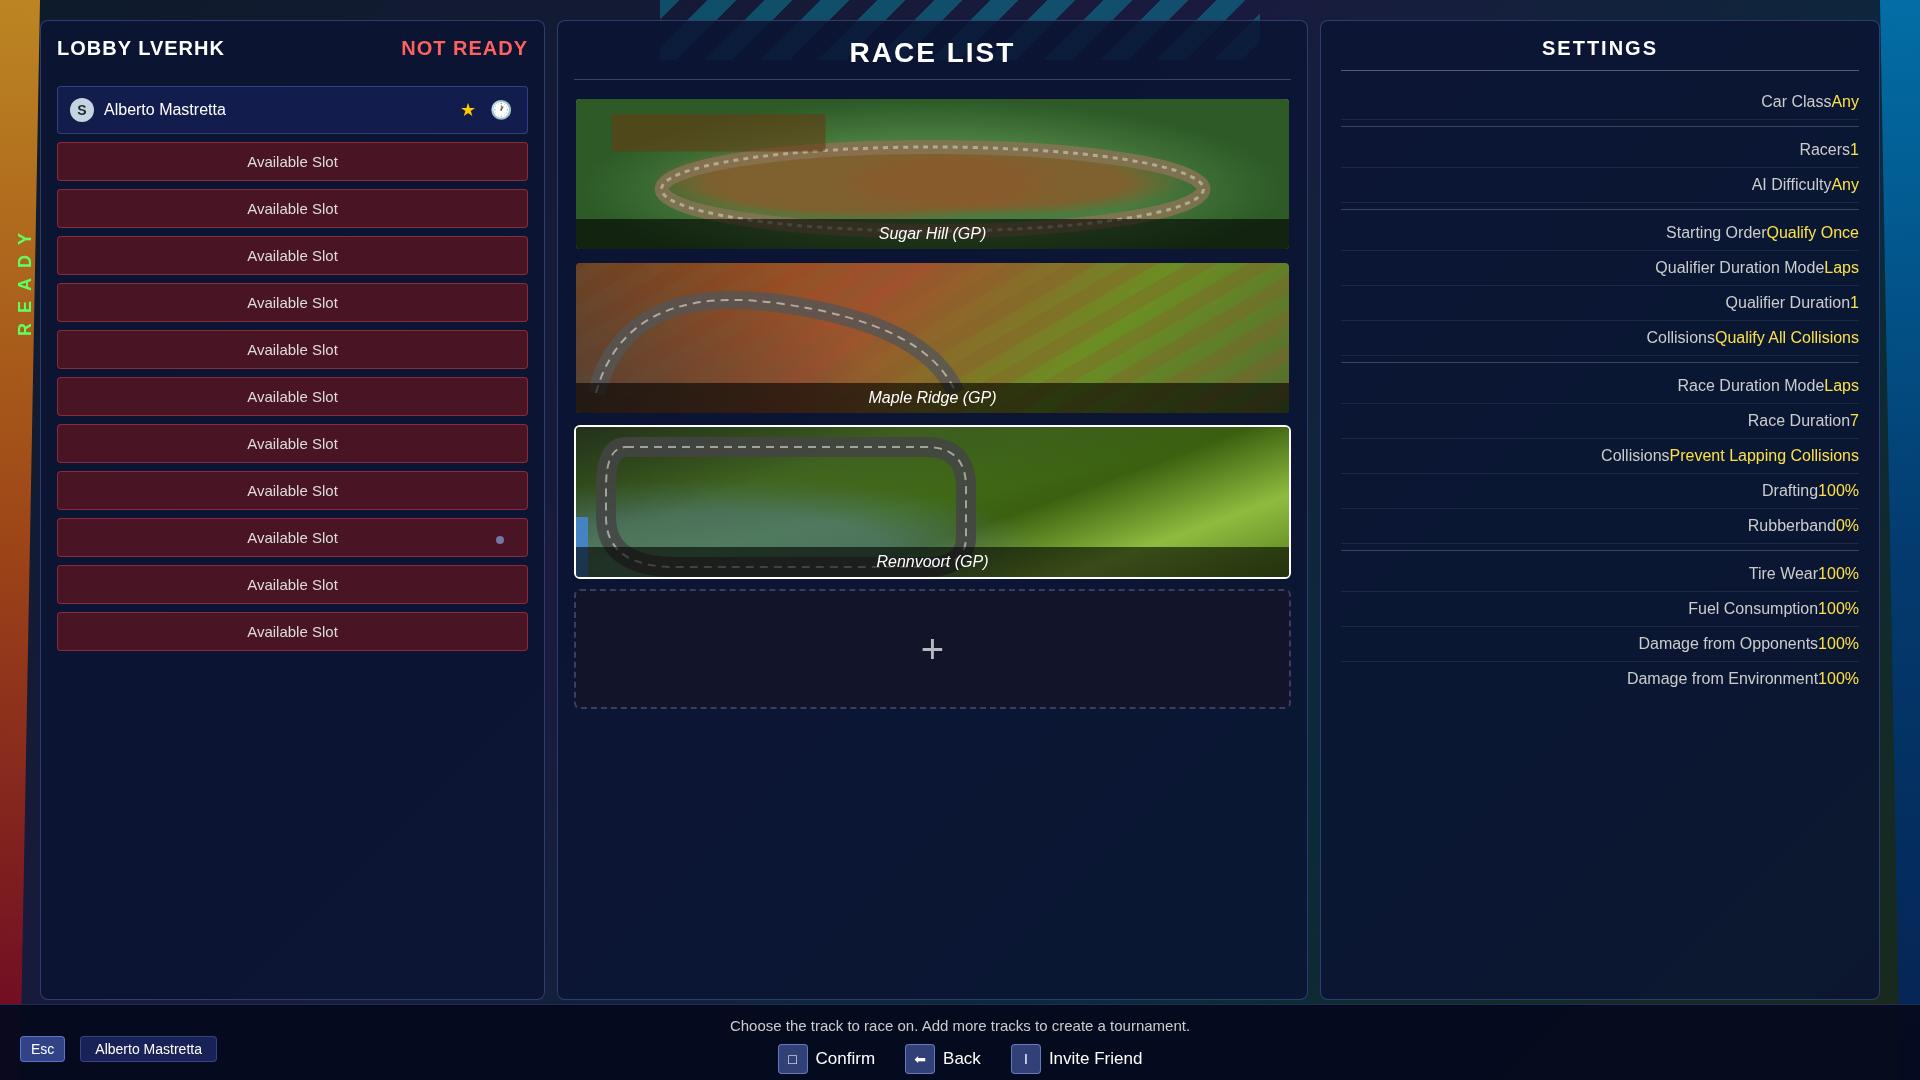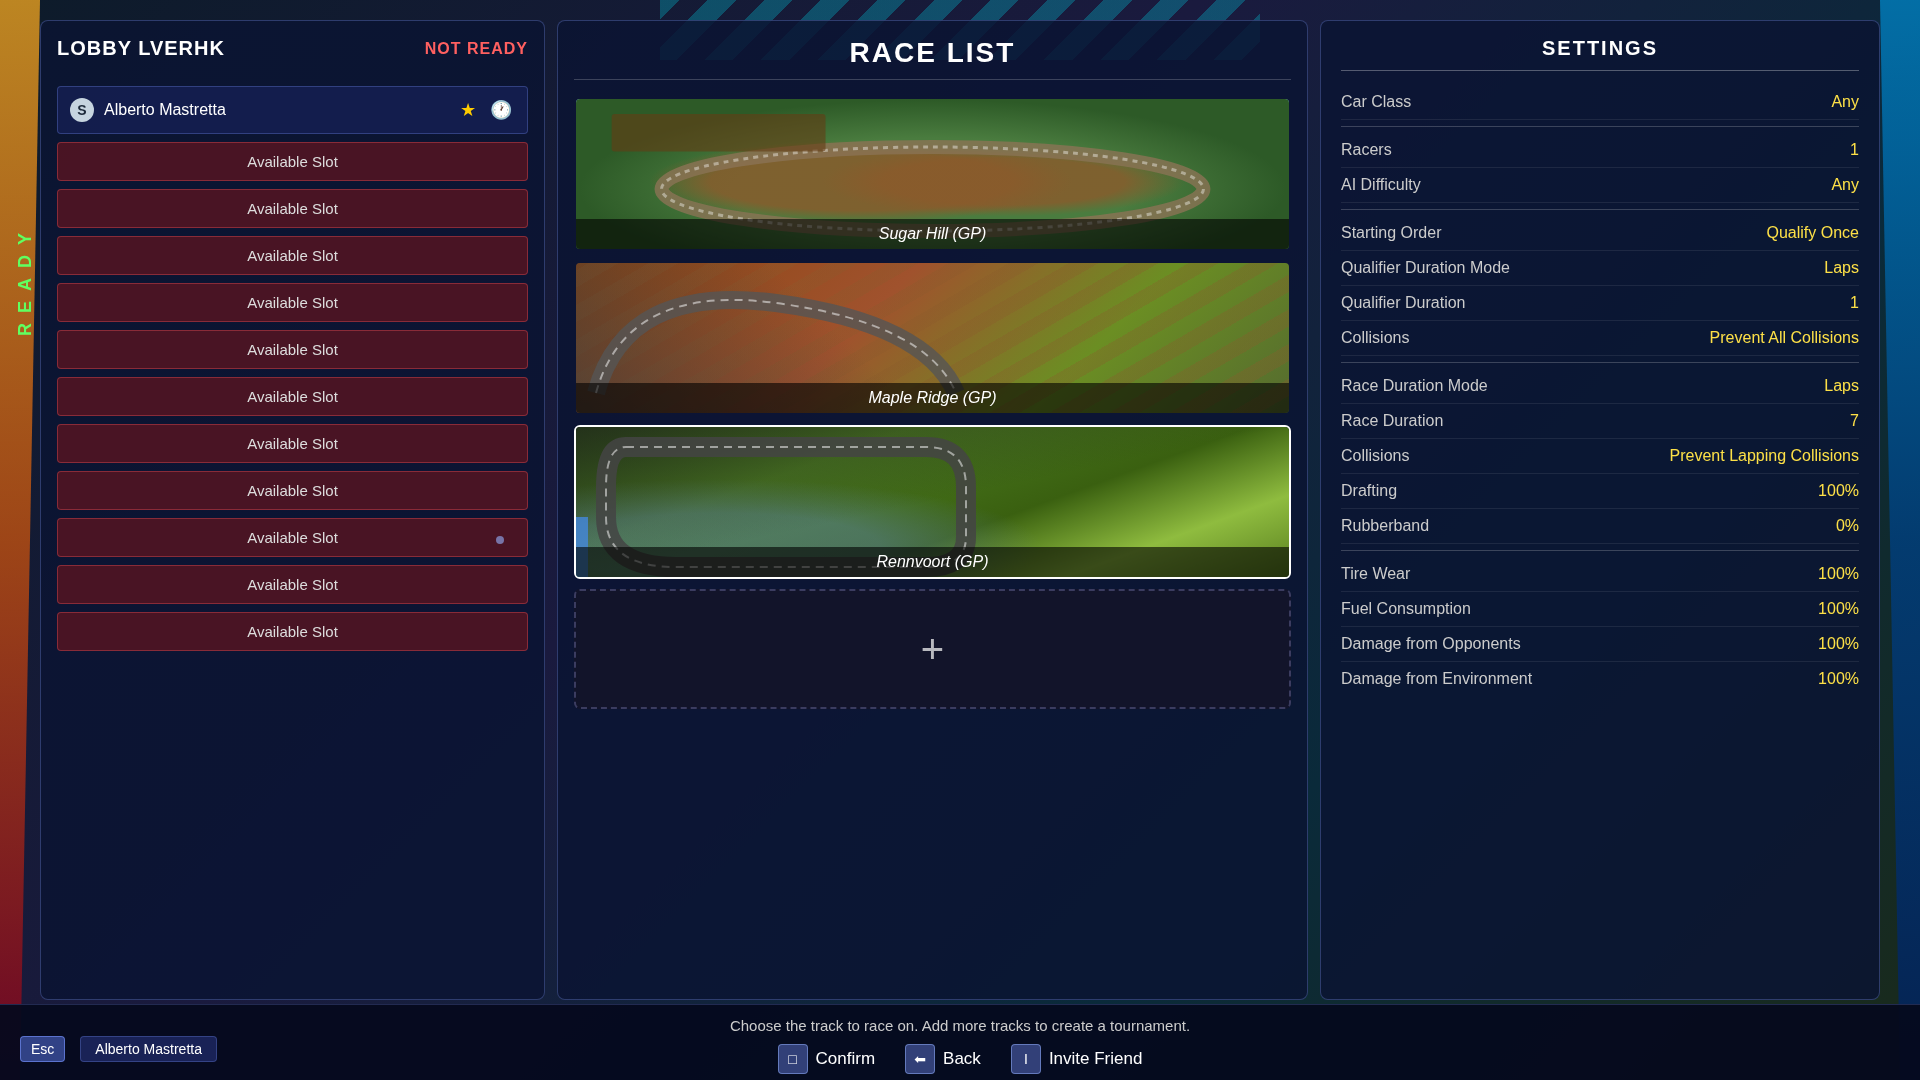--- a/index.html
+++ b/index.html
@@ -100,21 +100,21 @@
 
     .lobby-title {
       color: #ffffff;
       font-size: 20px;
       font-weight: bold;
       letter-spacing: 1px;
     }
 
     .lobby-status {
       color: #ff6060;
-      font-size: 16px;
+      font-size: 20px;
       font-weight: bold;
       letter-spacing: 1px;
     }
 
     .player-row {
       background: rgba(20, 30, 80, 0.9);
       border: 1px solid rgba(80, 100, 180, 0.5);
       border-radius: 4px;
       padding: 10px 12px;
       display: flex;
@@ -281,21 +281,21 @@
 
     .settings-content {
       flex: 1;
       display: flex;
       flex-direction: column;
       gap: 0;
     }
 
     .setting-row {
       display: flex;
-      justify-content: space-between;
+      justify-content: flex-end;
       align-items: center;
       padding: 8px 0;
       border-bottom: 1px solid rgba(255,255,255,0.08);
     }
 
     .setting-row:last-child {
       border-bottom: none;
     }
 
     .setting-label {
@@ -561,21 +561,21 @@
         <span class="setting-value">Laps</span>
       </div>
 
       <div class="setting-row">
         <span class="setting-label">Qualifier Duration</span>
         <span class="setting-value">1</span>
       </div>
 
       <div class="setting-row">
         <span class="setting-label">Collisions</span>
-        <span class="setting-value">Prevent All Collisions</span>
+        <span class="setting-value">Qualify All Collisions</span>
       </div>
       <div class="setting-divider"></div>
 
       <div class="setting-row">
         <span class="setting-label">Race Duration Mode</span>
         <span class="setting-value">Laps</span>
       </div>
 
       <div class="setting-row">
         <span class="setting-label">Race Duration</span>

